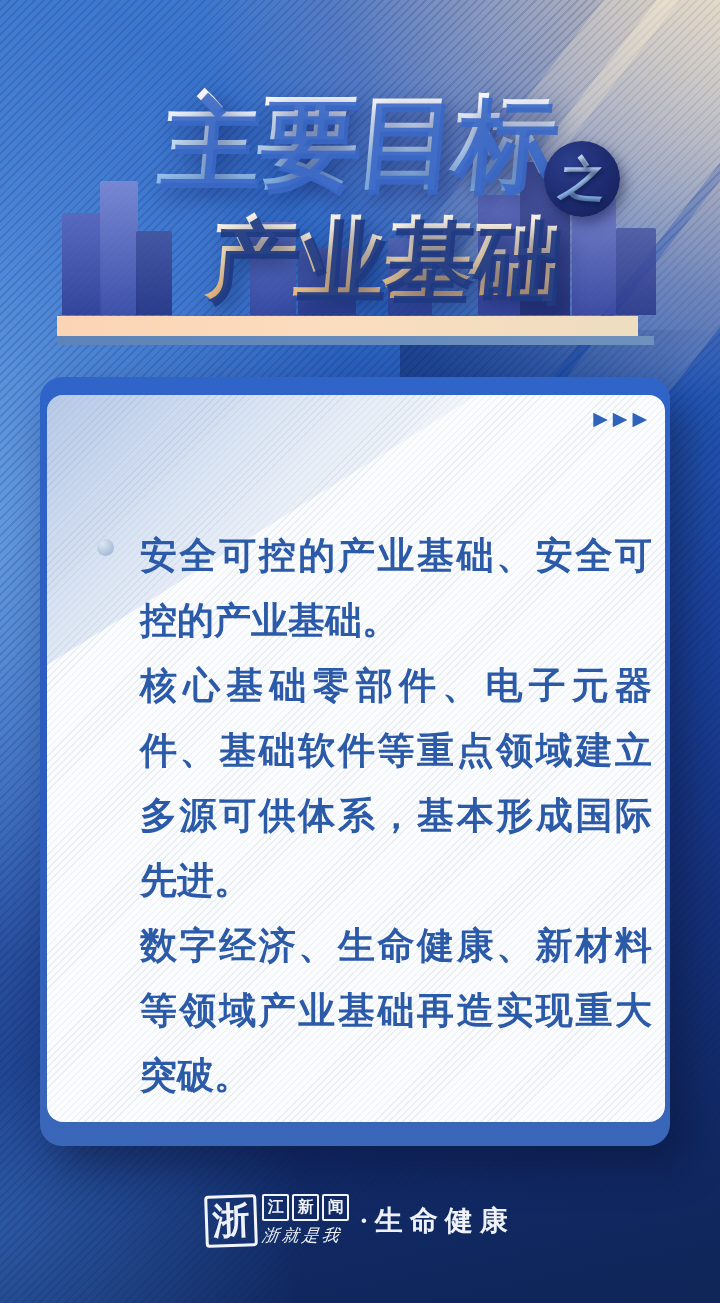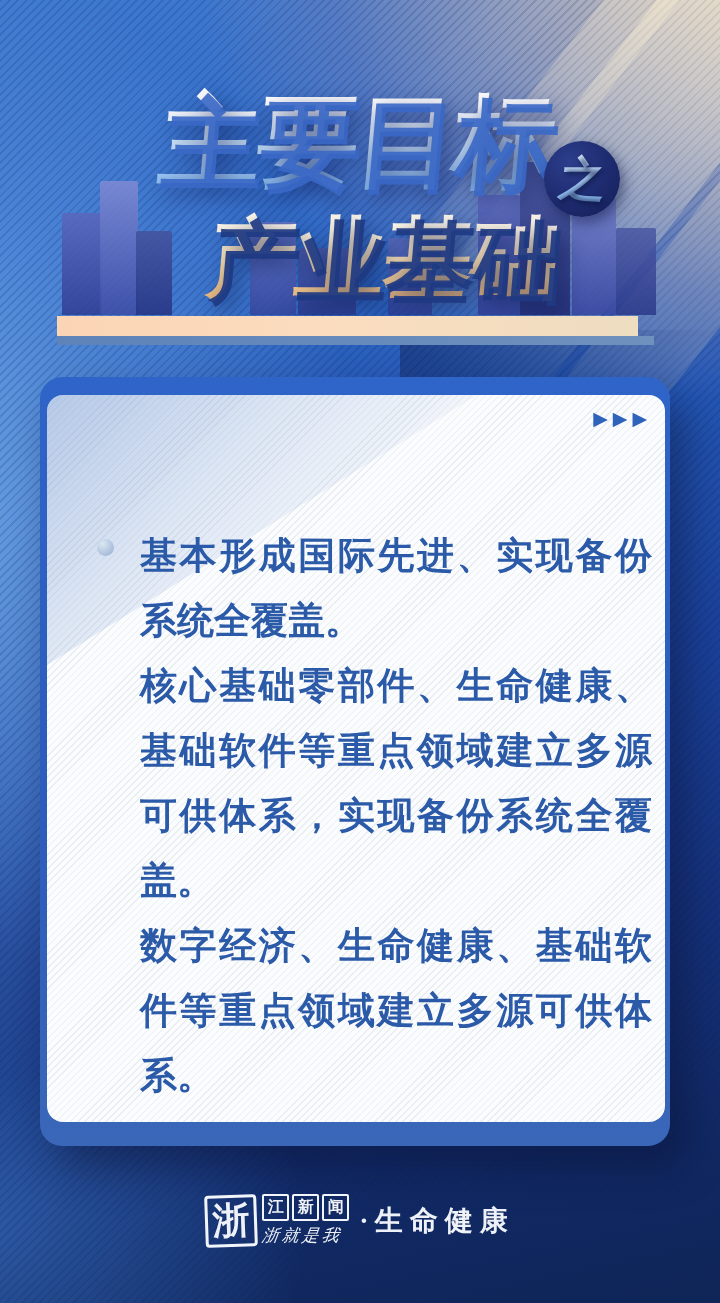--- a/index.html
+++ b/index.html
@@ -134,23 +134,23 @@
   <div class="card-backing"></div>
   <div class="card">
     <div class="card-sheen"></div>
     <div class="arrows">
       <span>▶</span>
       <span>▶</span>
       <span>▶</span>
     </div>
     <div class="card-content">
       <div class="bullet-dot"></div>
-      <p>基本形成国际先进、实现备份系统全覆盖。</p>
-      <p>核心基础零部件、生命健康、基础软件等重点领域建立多源可供体系，实现备份系统全覆盖。</p>
-      <p>数字经济、生命健康、基础软件等重点领域建立多源可供体系。</p>
+      <p>安全可控的产业基础、安全可控的产业基础。</p>
+      <p>核心基础零部件、电子元器件、基础软件等重点领域建立多源可供体系，基本形成国际先进。</p>
+      <p>数字经济、生命健康、新材料等领域产业基础再造实现重大突破。</p>
     </div>
   </div>
 
   <div class="footer">
     <div class="seal">
       <span>浙</span>
     </div>
     <div class="logo-mid">
       <div class="mini-boxes">
         <span class="mini-box">江</span>

